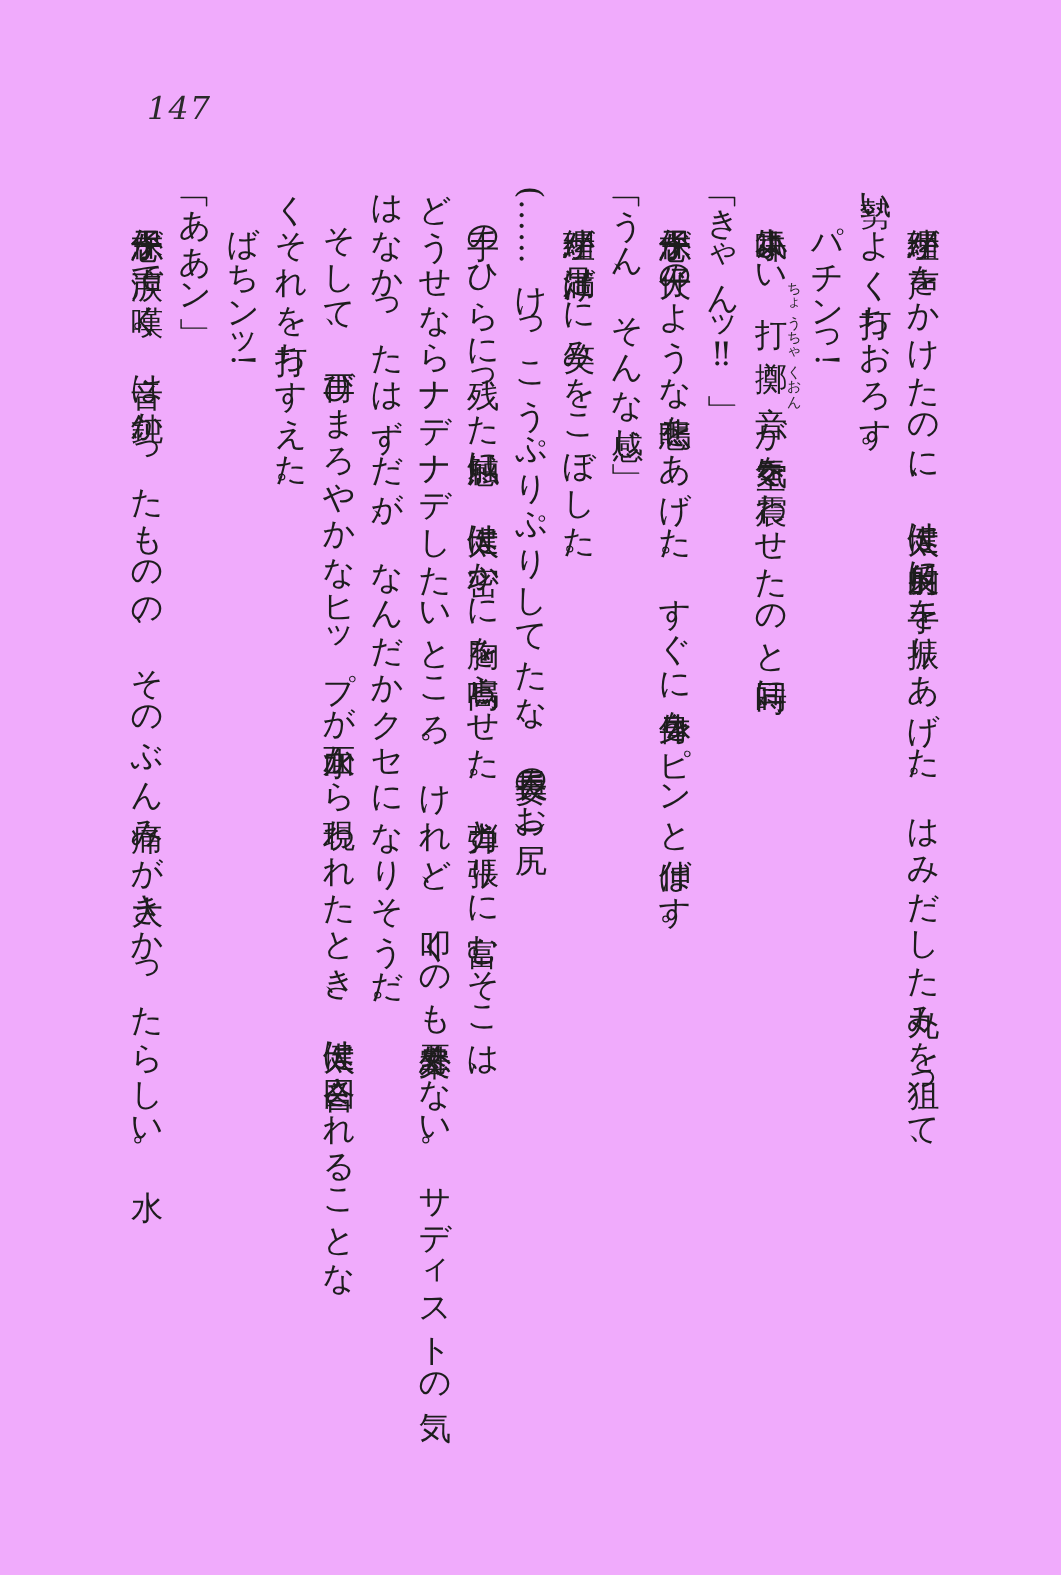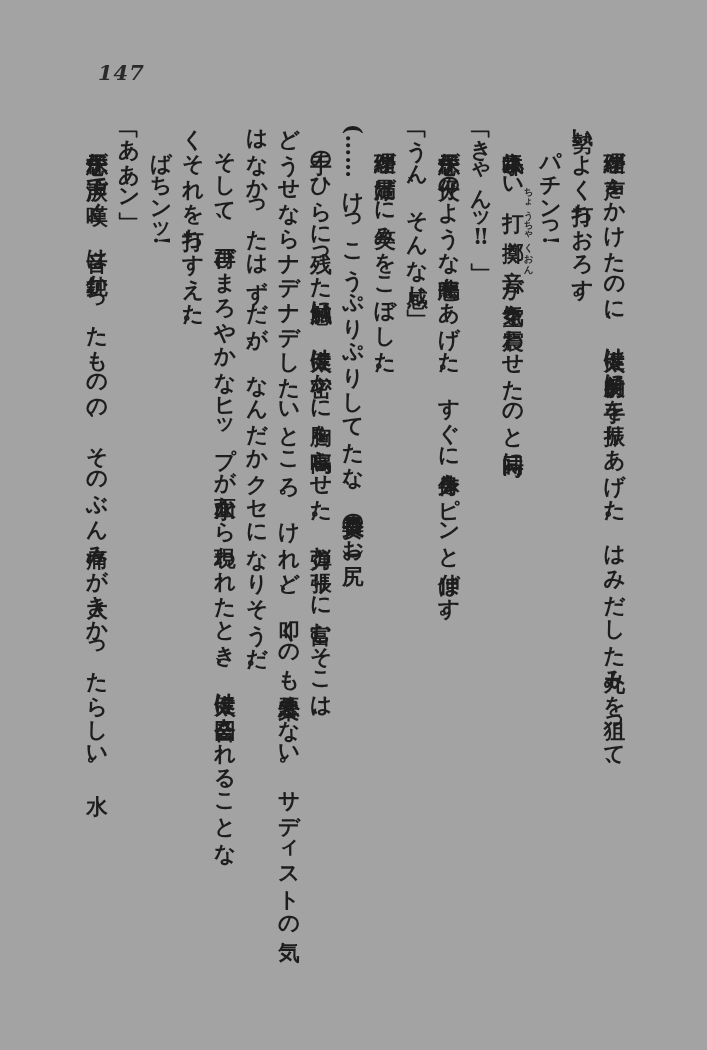--- a/index.html
+++ b/index.html
@@ -47,21 +47,21 @@
   ruby { ruby-align: space-around; }
   rt {
     font-size: 9.5px;
     letter-spacing: 0;
     color: #2a2a2a;
   }
 </style>
 </head>
 <body>
 
-<div class="screen" style="background: #a3a3a3; font-weight: bold;">
+<div class="screen" style="background: #f0abfc;">
 
   <div class="page-number">147</div>
 
   <div class="text-area" style="color: rgb(29, 29, 29);">
 
     <p class="line indent-paragraph">理緒が声をかけたのに、健太は反射的に手を振りあげた。はみだした丸みを狙って、</p>
 
     <p class="line indent-none">勢いよく打ちおろす。</p>
 
     <p class="line indent-paragraph">パチンっ!</p>

